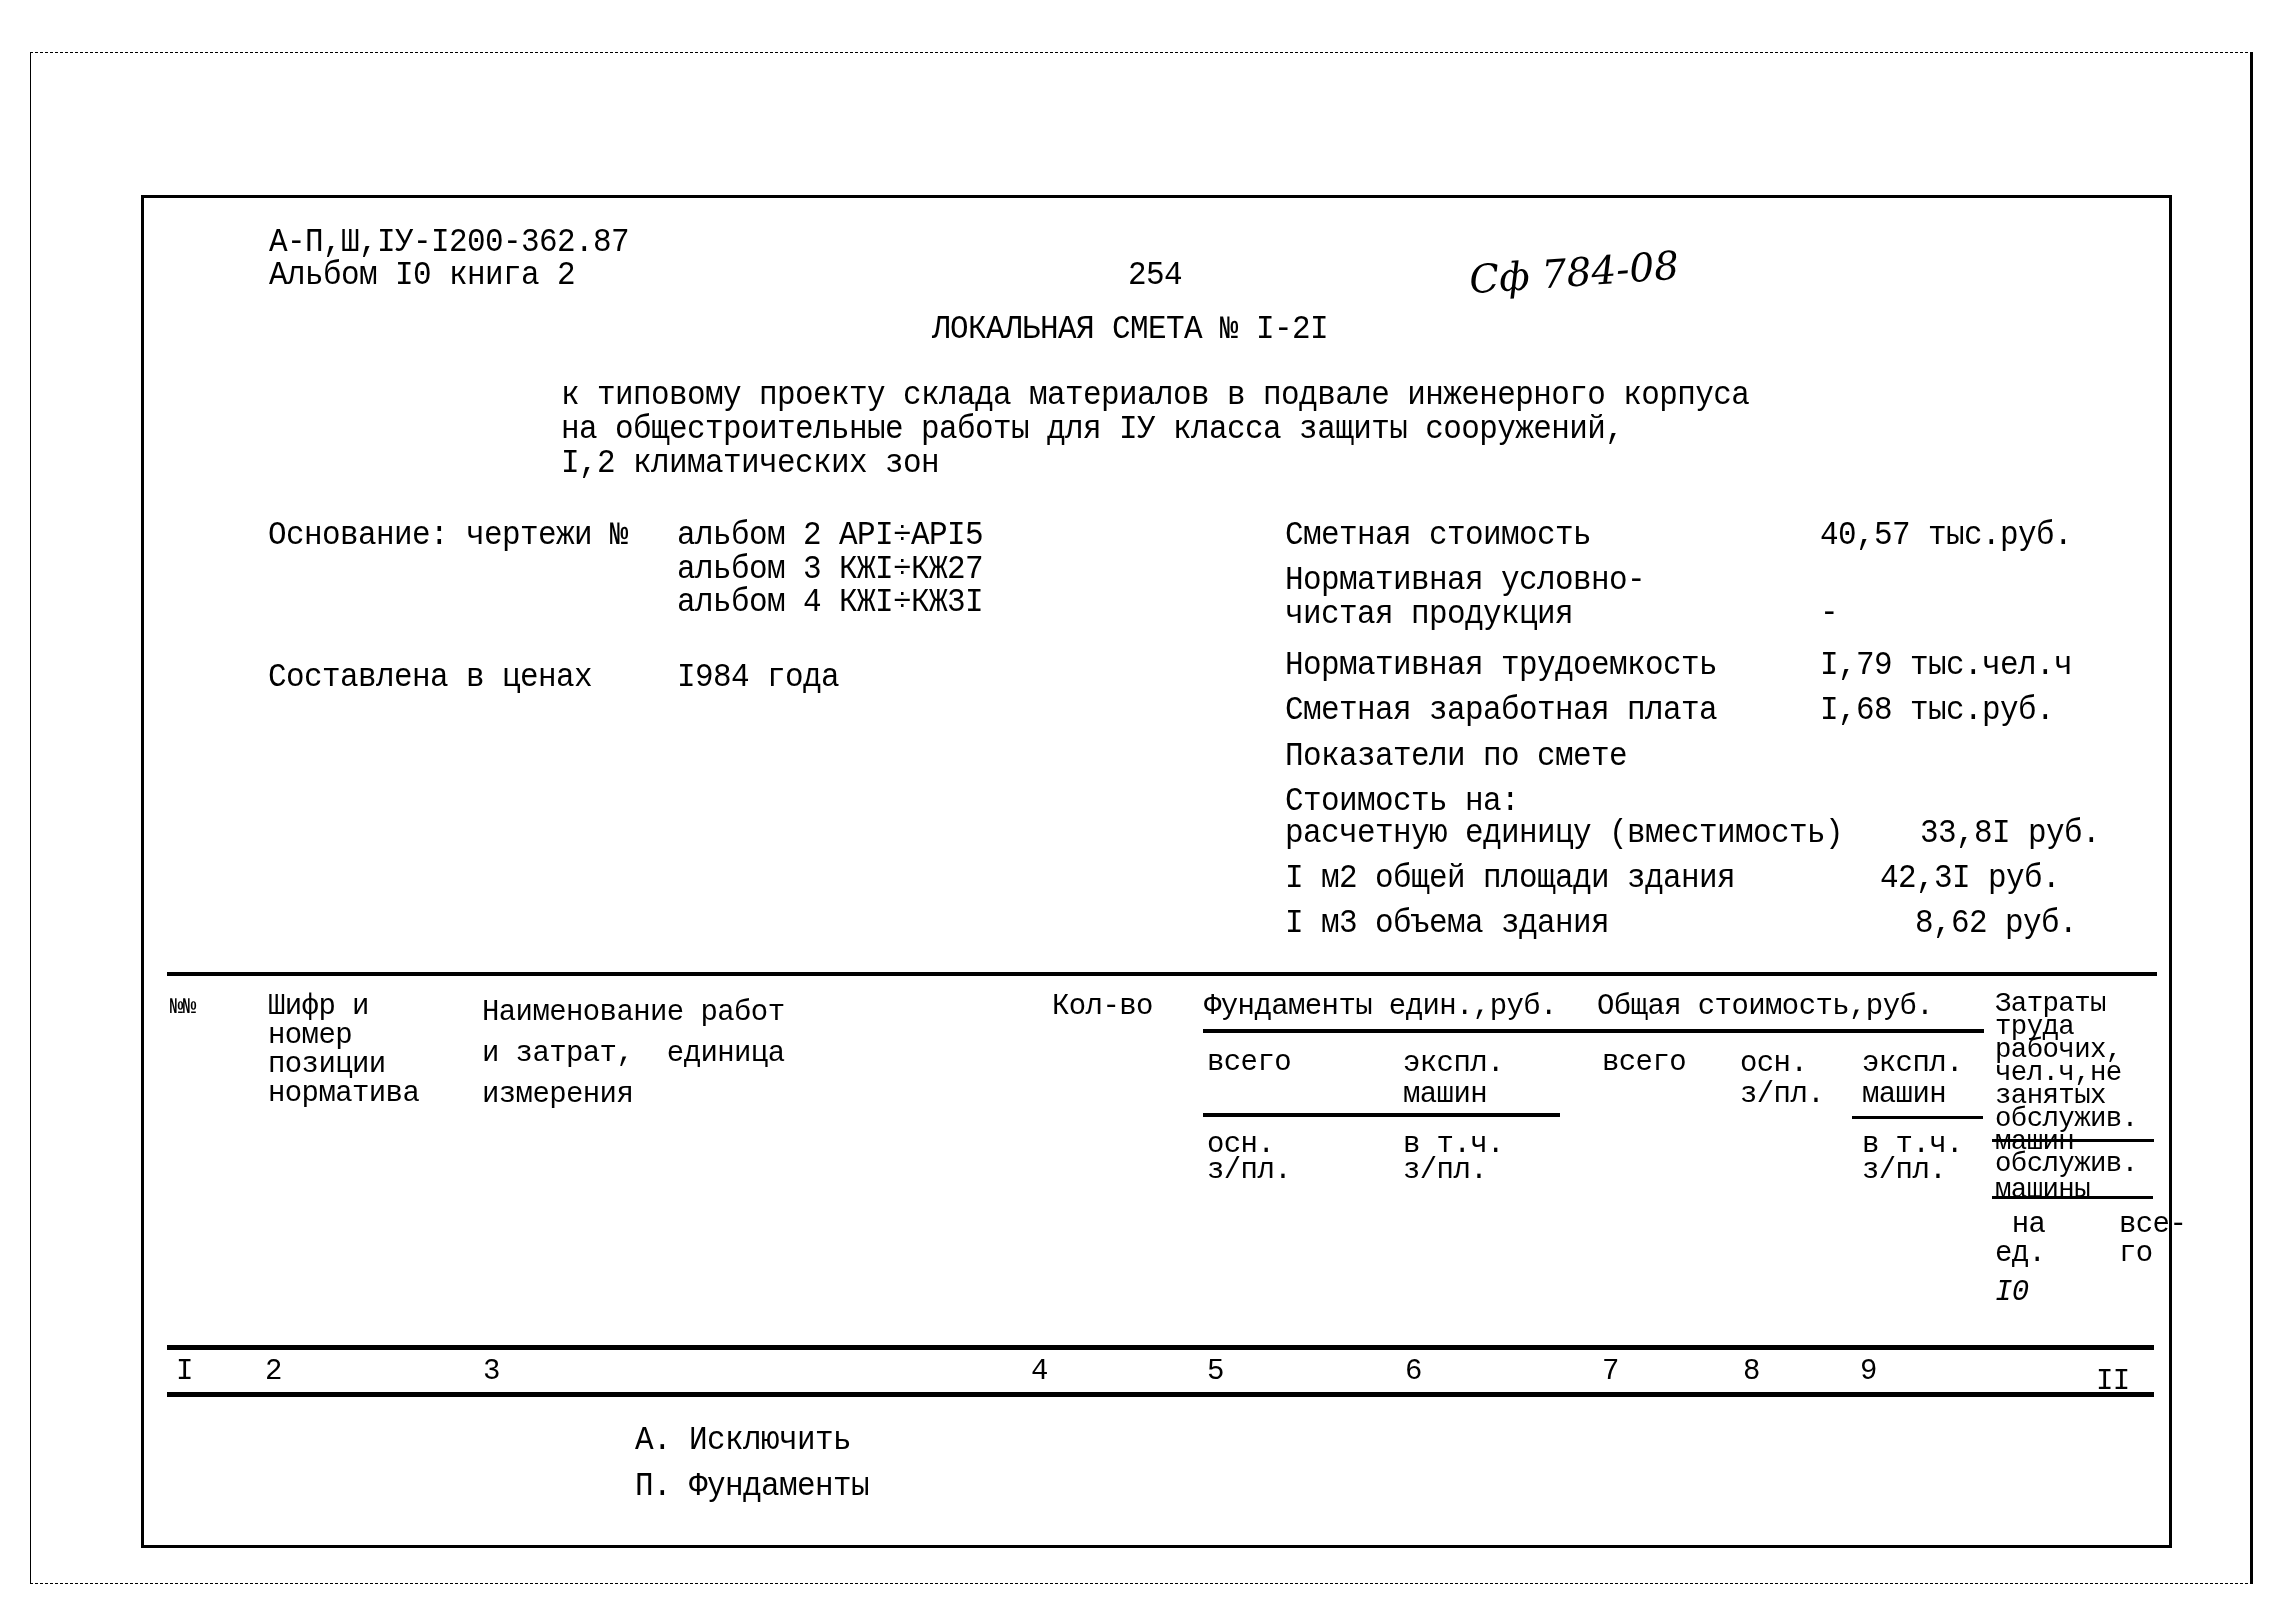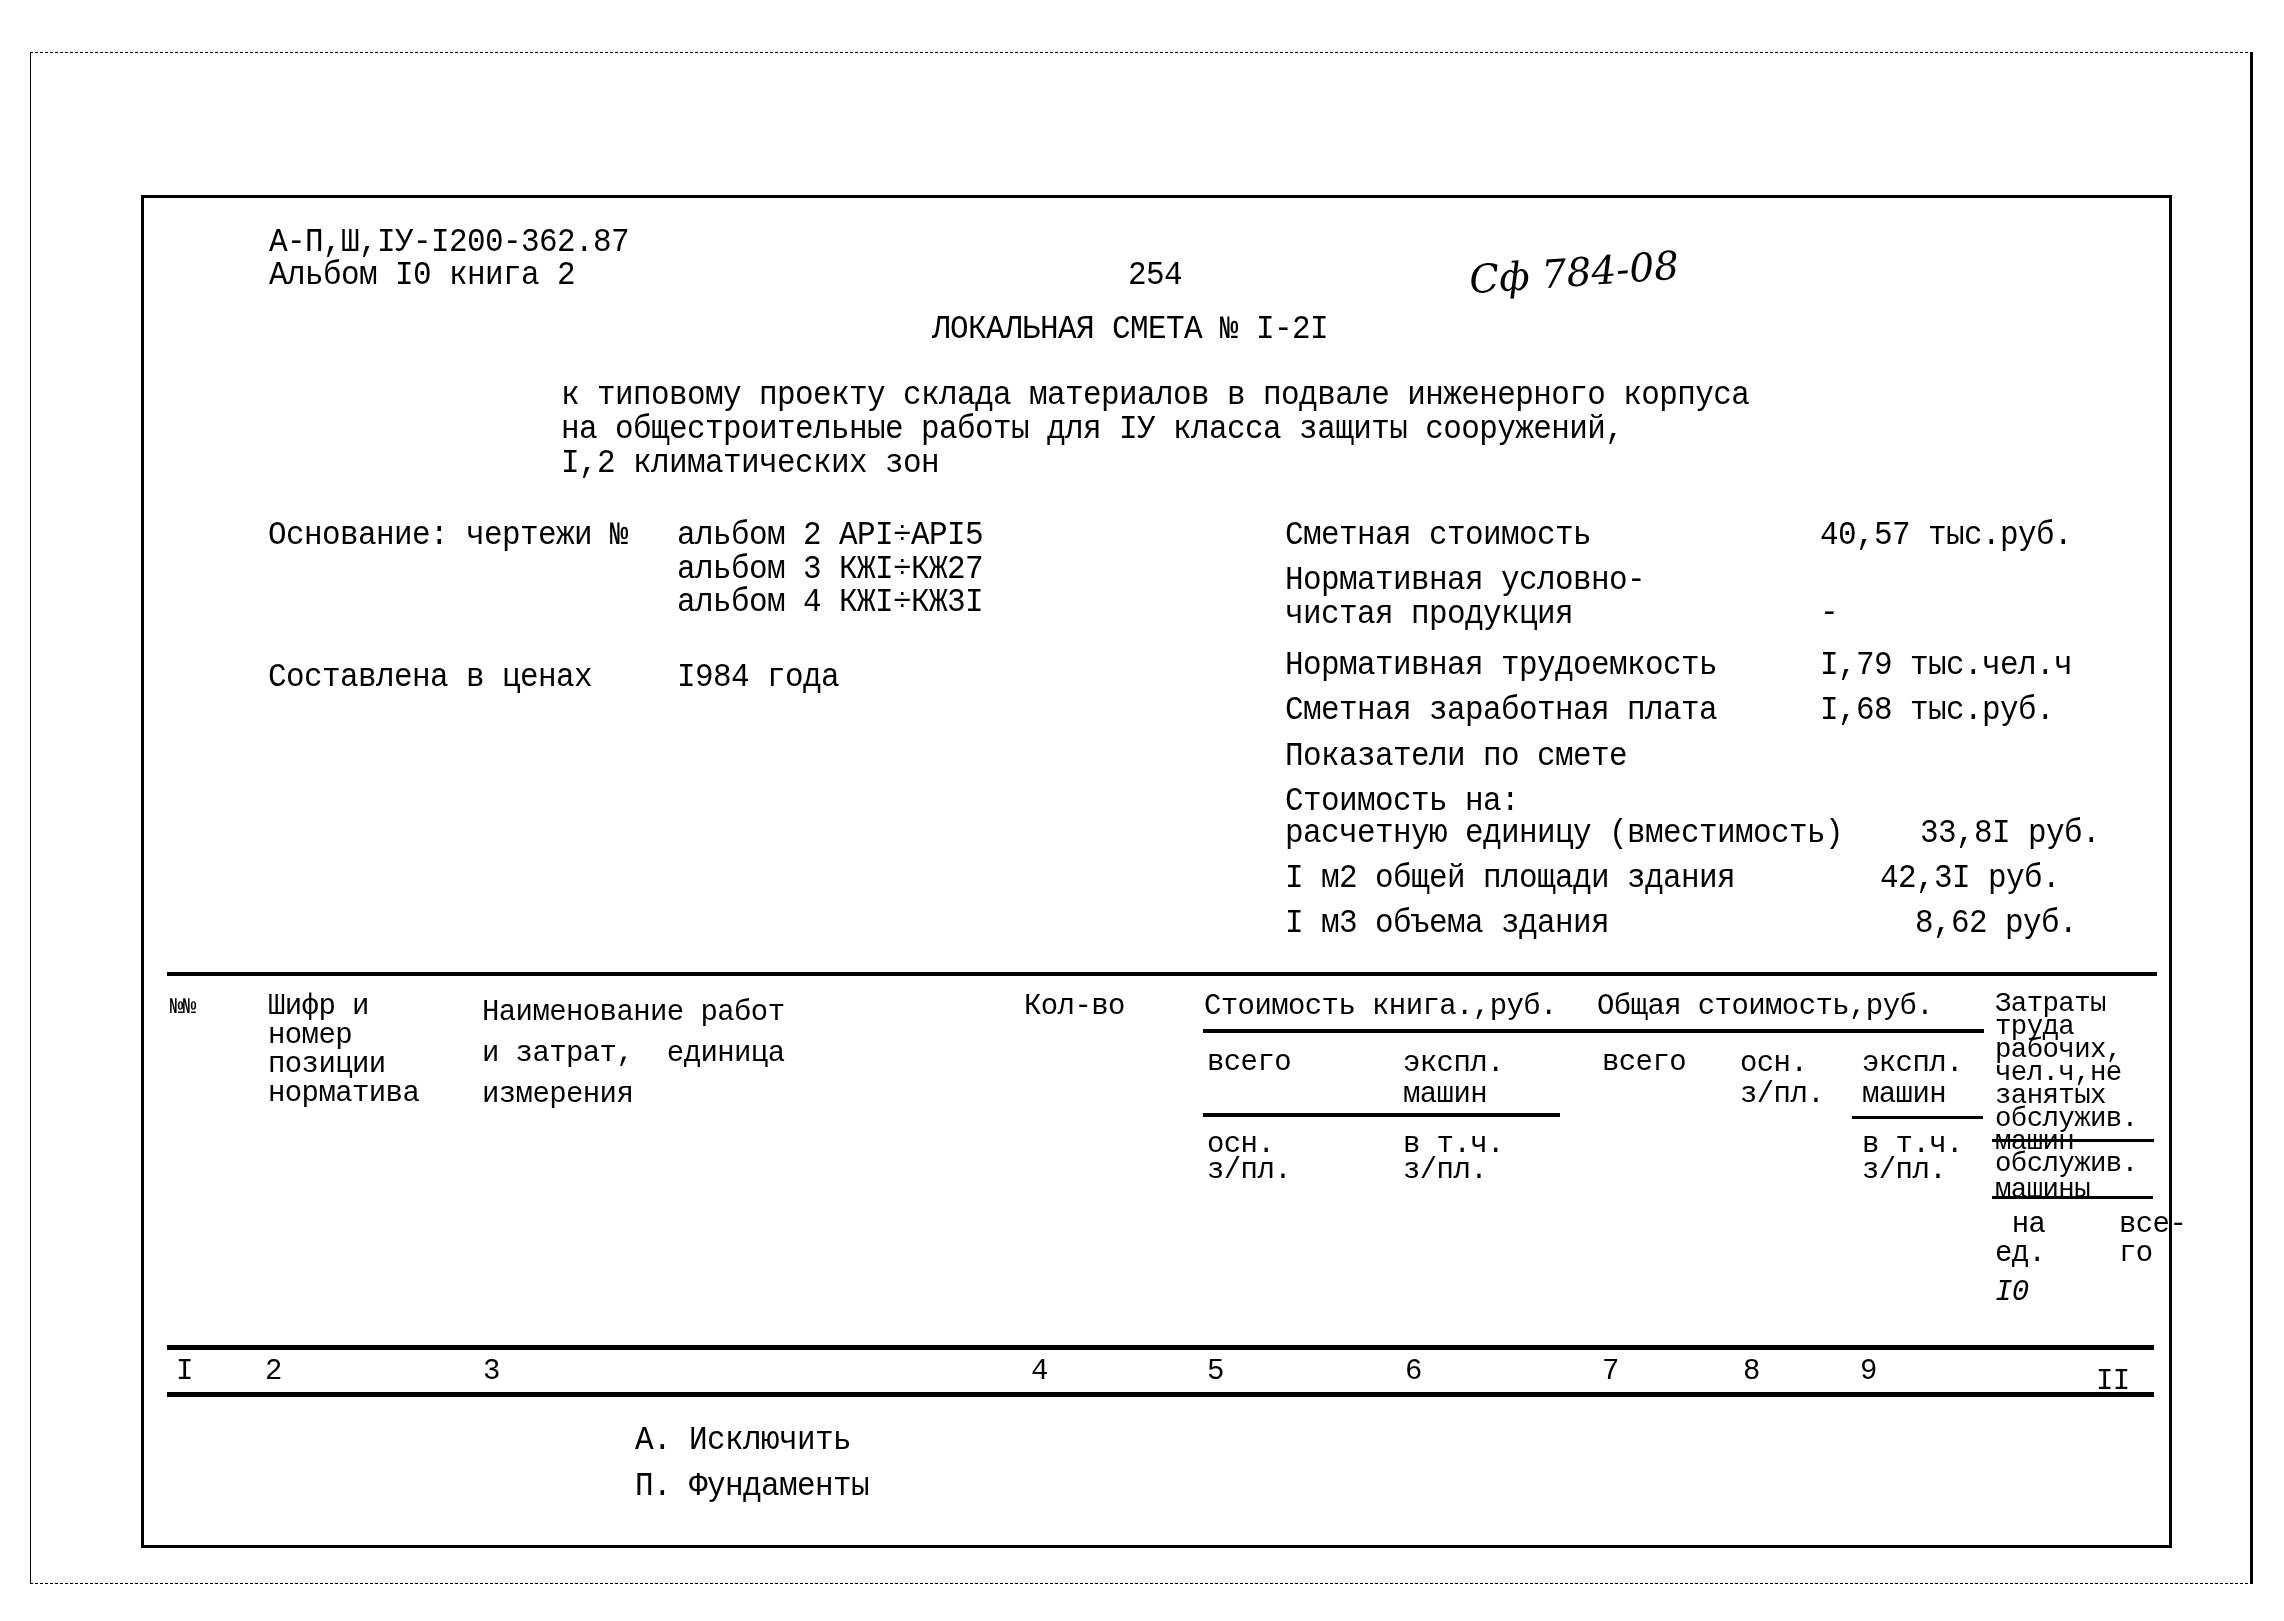--- a/index.html
+++ b/index.html
@@ -76,22 +76,22 @@
 <div class="hline" style="left:167px;top:1392px;width:1987px;height:5px;"></div>
 
 <div class="cell" style="left:170px;top:992px;font-size:22.5px;">№№</div>
 <div class="cell" style="left:268px;top:992px;line-height:29px;">Шифр и
 номер
 позиции
 норматива</div>
 <div class="cell" style="left:482px;top:992px;line-height:41px;">Наименование работ
 и затрат,  единица
 измерения</div>
-<div class="cell" style="left:1024px;top:992px;">Кол-во</div>
-<div class="cell" style="left:1204px;top:992px;">Стоимость книга.,руб.</div>
+<div class="cell" style="left:1052px;top:992px;">Кол-во</div>
+<div class="cell" style="left:1204px;top:992px;">Фундаменты един.,руб.</div>
 <div class="cell" style="left:1597px;top:992px;">Общая стоимость,руб.</div>
 <div class="cell" style="left:1995px;top:992px;line-height:23px;font-size:27.4px;">Затраты
 труда
 рабочих,
 чел.ч,не
 занятых
 обслужив.
 машин</div>
 <div class="cell" style="left:1995px;top:1151px;line-height:26px;font-size:27.4px;">обслужив.
 машины</div>

